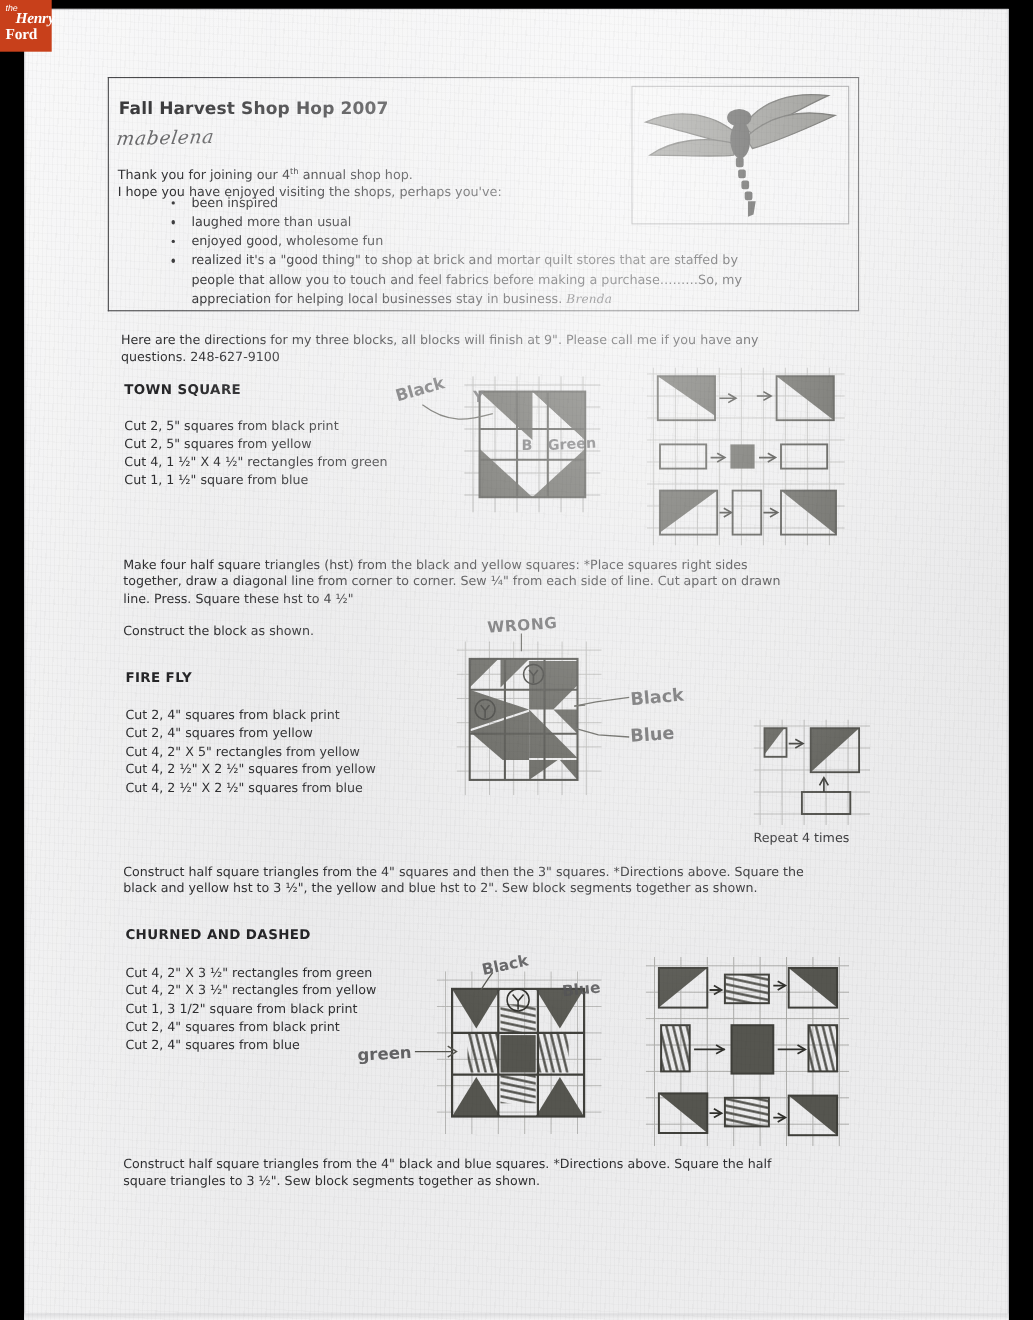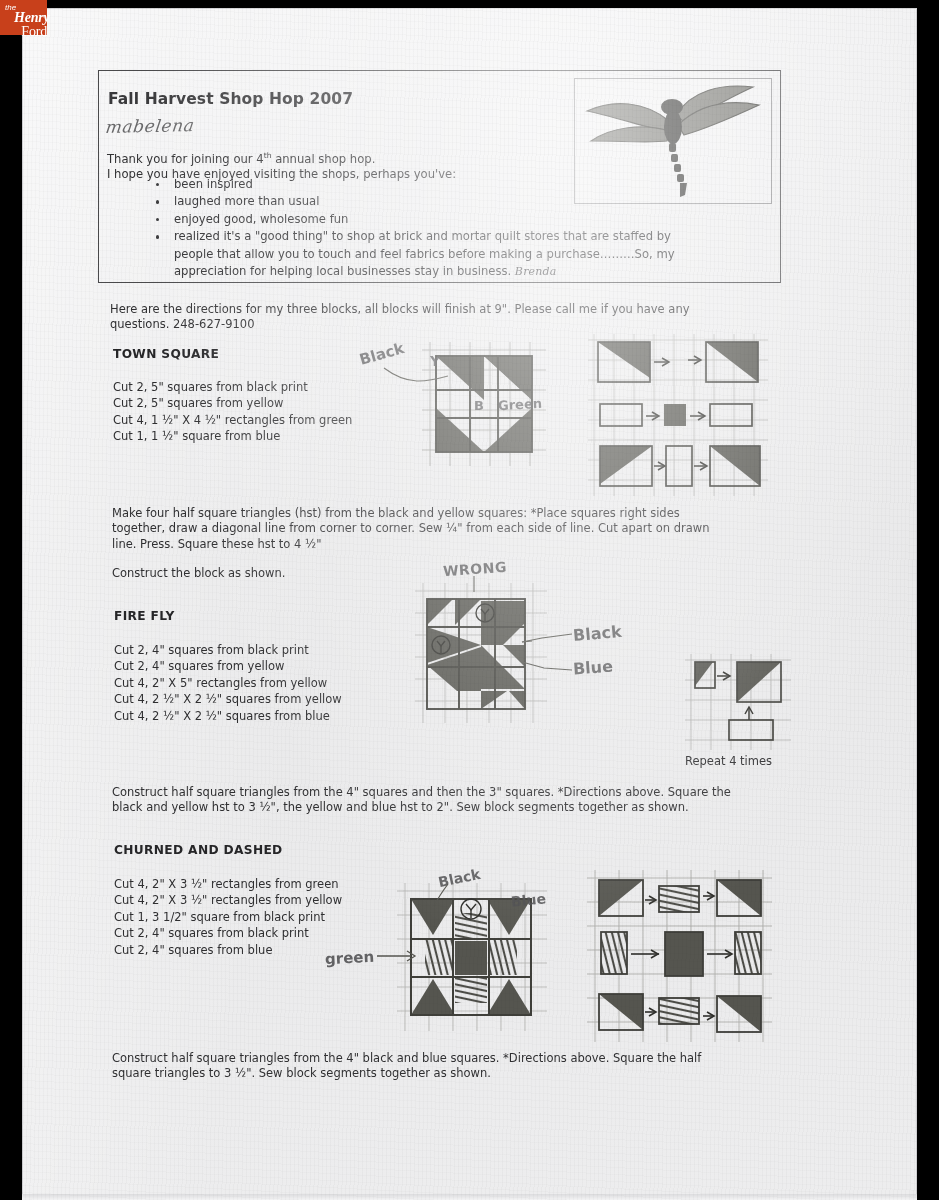--- a/index.html
+++ b/index.html
@@ -33,31 +33,31 @@
   #scan::after{
     content:"";
     position:absolute; left:0; right:0; bottom:0; height:6px;
     background: linear-gradient(#dcdcde, #f4f4f5);
     z-index:39;
   }
 
   .logo {
     position: absolute;
     left: -22px; top: 0px;
-    width: 47px; height: 35px;
+    width: 47px; height: 47px;
     background: #c8401b;
     color: #fff;
     z-index: 60;
     font-family: "Liberation Serif", serif;
     padding: 4px 0 0 5px;
     line-height: 1;
   }
   .logo .l1 { font-size: 8px; font-style: italic; font-family:"Liberation Sans",sans-serif; }
   .logo .l2 { font-size: 14px; font-weight: 700; letter-spacing: -.2px; margin-left: 9px; margin-top:-1px;font-style:italic;}
-  .logo .l3 { font-size: 14px; font-weight: 400; letter-spacing: -.2px; margin-top: 0px; text-align: right;}
+  .logo .l3 { font-size: 14px; font-weight: 700; letter-spacing: -.2px; margin-top: 0px;}
 
   .page { position:absolute; inset:0; color:#2e2e30; }
 
   
   .hdrbox {
     position:absolute; left:76px; top:62px; width:683px; height:213px;
     border:1.6px solid #4a4a4c;
     border-right-color:#5a5a5c;
   }
   .hdr-title {

